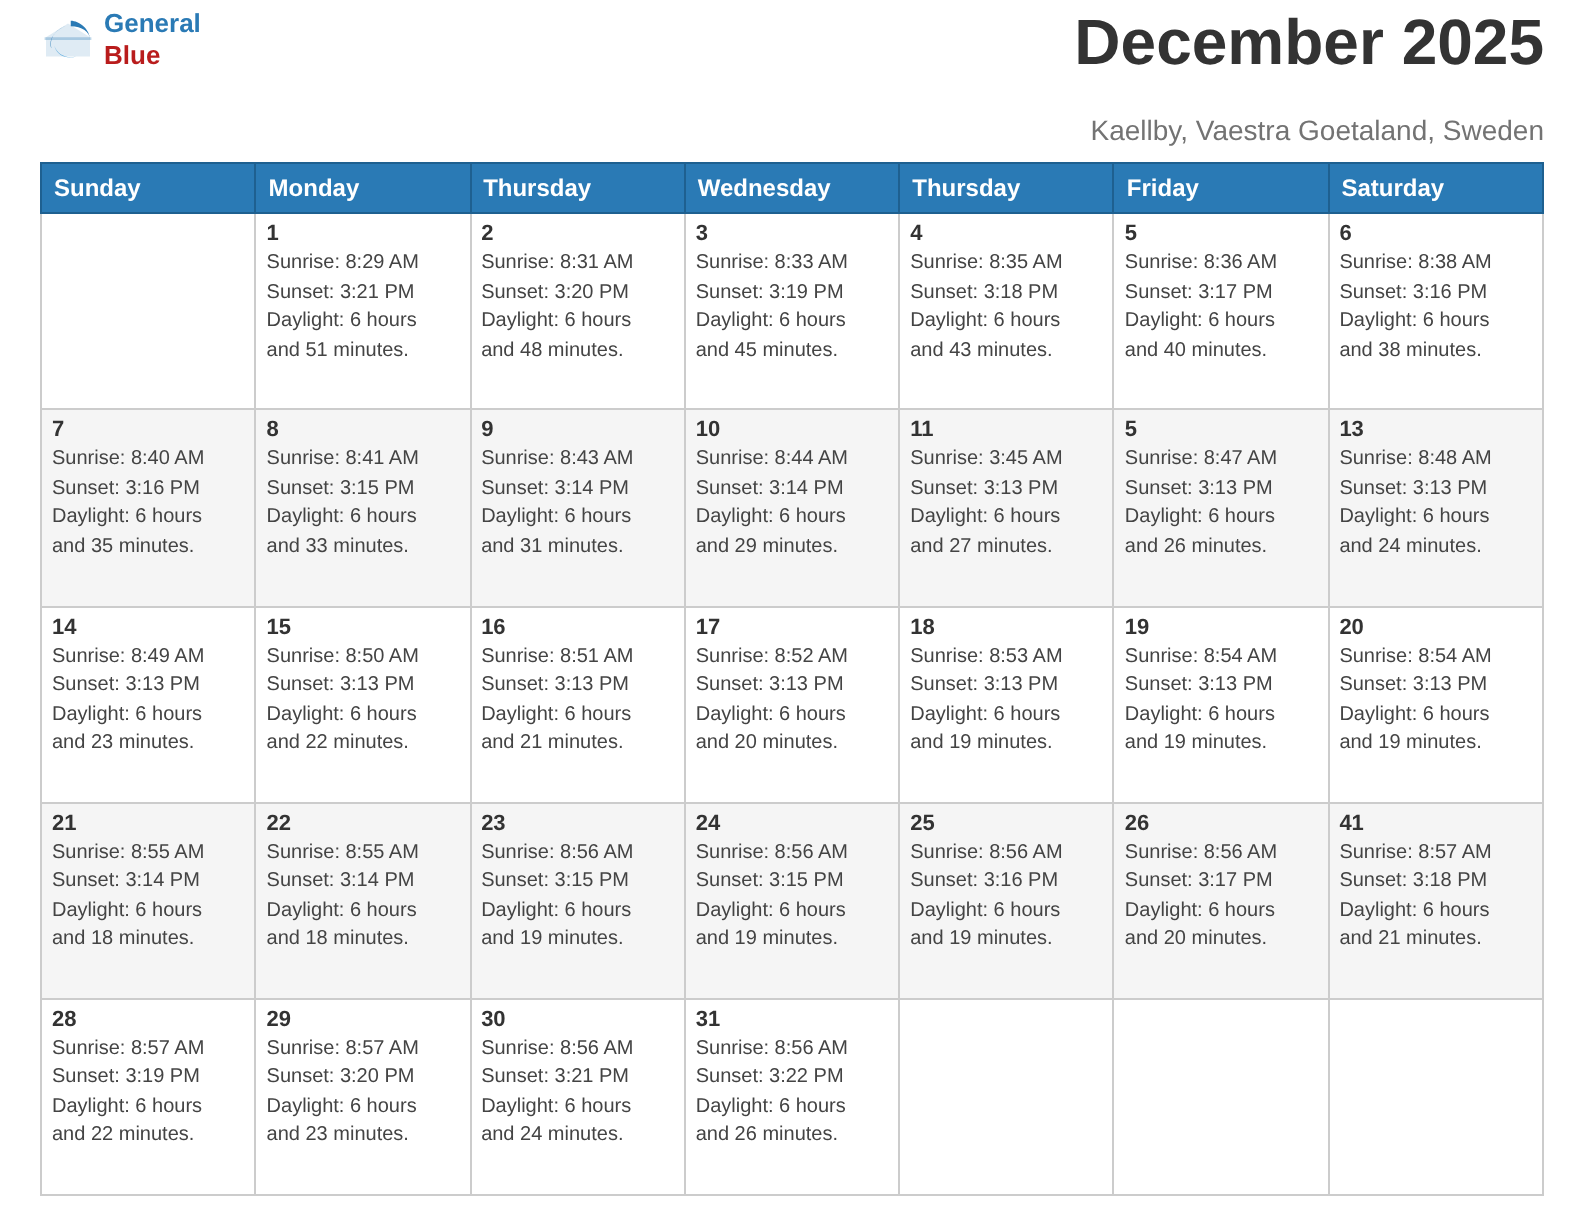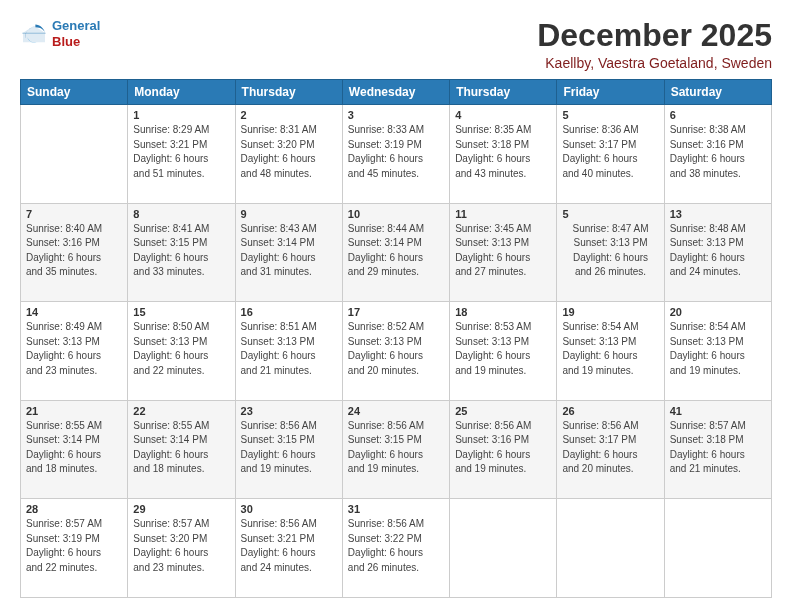--- a/index.html
+++ b/index.html
@@ -6,21 +6,21 @@
     body {
       font-family: Arial, sans-serif;
       background: #fff;
       width: 792px;
       height: 612px;
       overflow: hidden;
     }
     .page {
       width: 792px;
       height: 612px;
-      padding: 18px 20px 14px 20px;
+      padding: 4px 20px 14px 20px;
       display: flex;
       flex-direction: column;
     }
     .header {
       display: flex;
       align-items: flex-start;
       justify-content: space-between;
       margin-bottom: 8px;
     }
     .logo {
@@ -45,22 +45,22 @@
       text-align: right;
     }
     .month-title {
       font-size: 32px;
       font-weight: bold;
       color: #333;
       line-height: 1.1;
     }
     .location-title {
       font-size: 14px;
-      color: #7f1d1d;
-      margin-top: 2px;
+      color: #737373;
+      margin-top: 18px;
     }
     .calendar {
       flex: 1;
       border: 1px solid #0ea5e9;
       border-collapse: collapse;
       width: 100%;
       table-layout: fixed;
     }
     .calendar th {
       background: #2a7ab5;
@@ -218,21 +218,21 @@
           </td>
           <td>
             <span class="day-num">11</span>
             <div class="day-info" style="white-space: pre-line;">Sunrise: 3:45 AM
 Sunset: 3:13 PM
 Daylight: 6 hours
 and 27 minutes.</div>
           </td>
           <td>
             <span class="day-num">5</span>
-            <div class="day-info" style="white-space: pre-line; text-align: center;">Sunrise: 8:47 AM
+            <div class="day-info" style="white-space: pre-line;">Sunrise: 8:47 AM
 Sunset: 3:13 PM
 Daylight: 6 hours
 and 26 minutes.</div>
           </td>
           <td>
             <span class="day-num">13</span>
             <div class="day-info" style="white-space: pre-line;">Sunrise: 8:48 AM
 Sunset: 3:13 PM
 Daylight: 6 hours
 and 24 minutes.</div>

